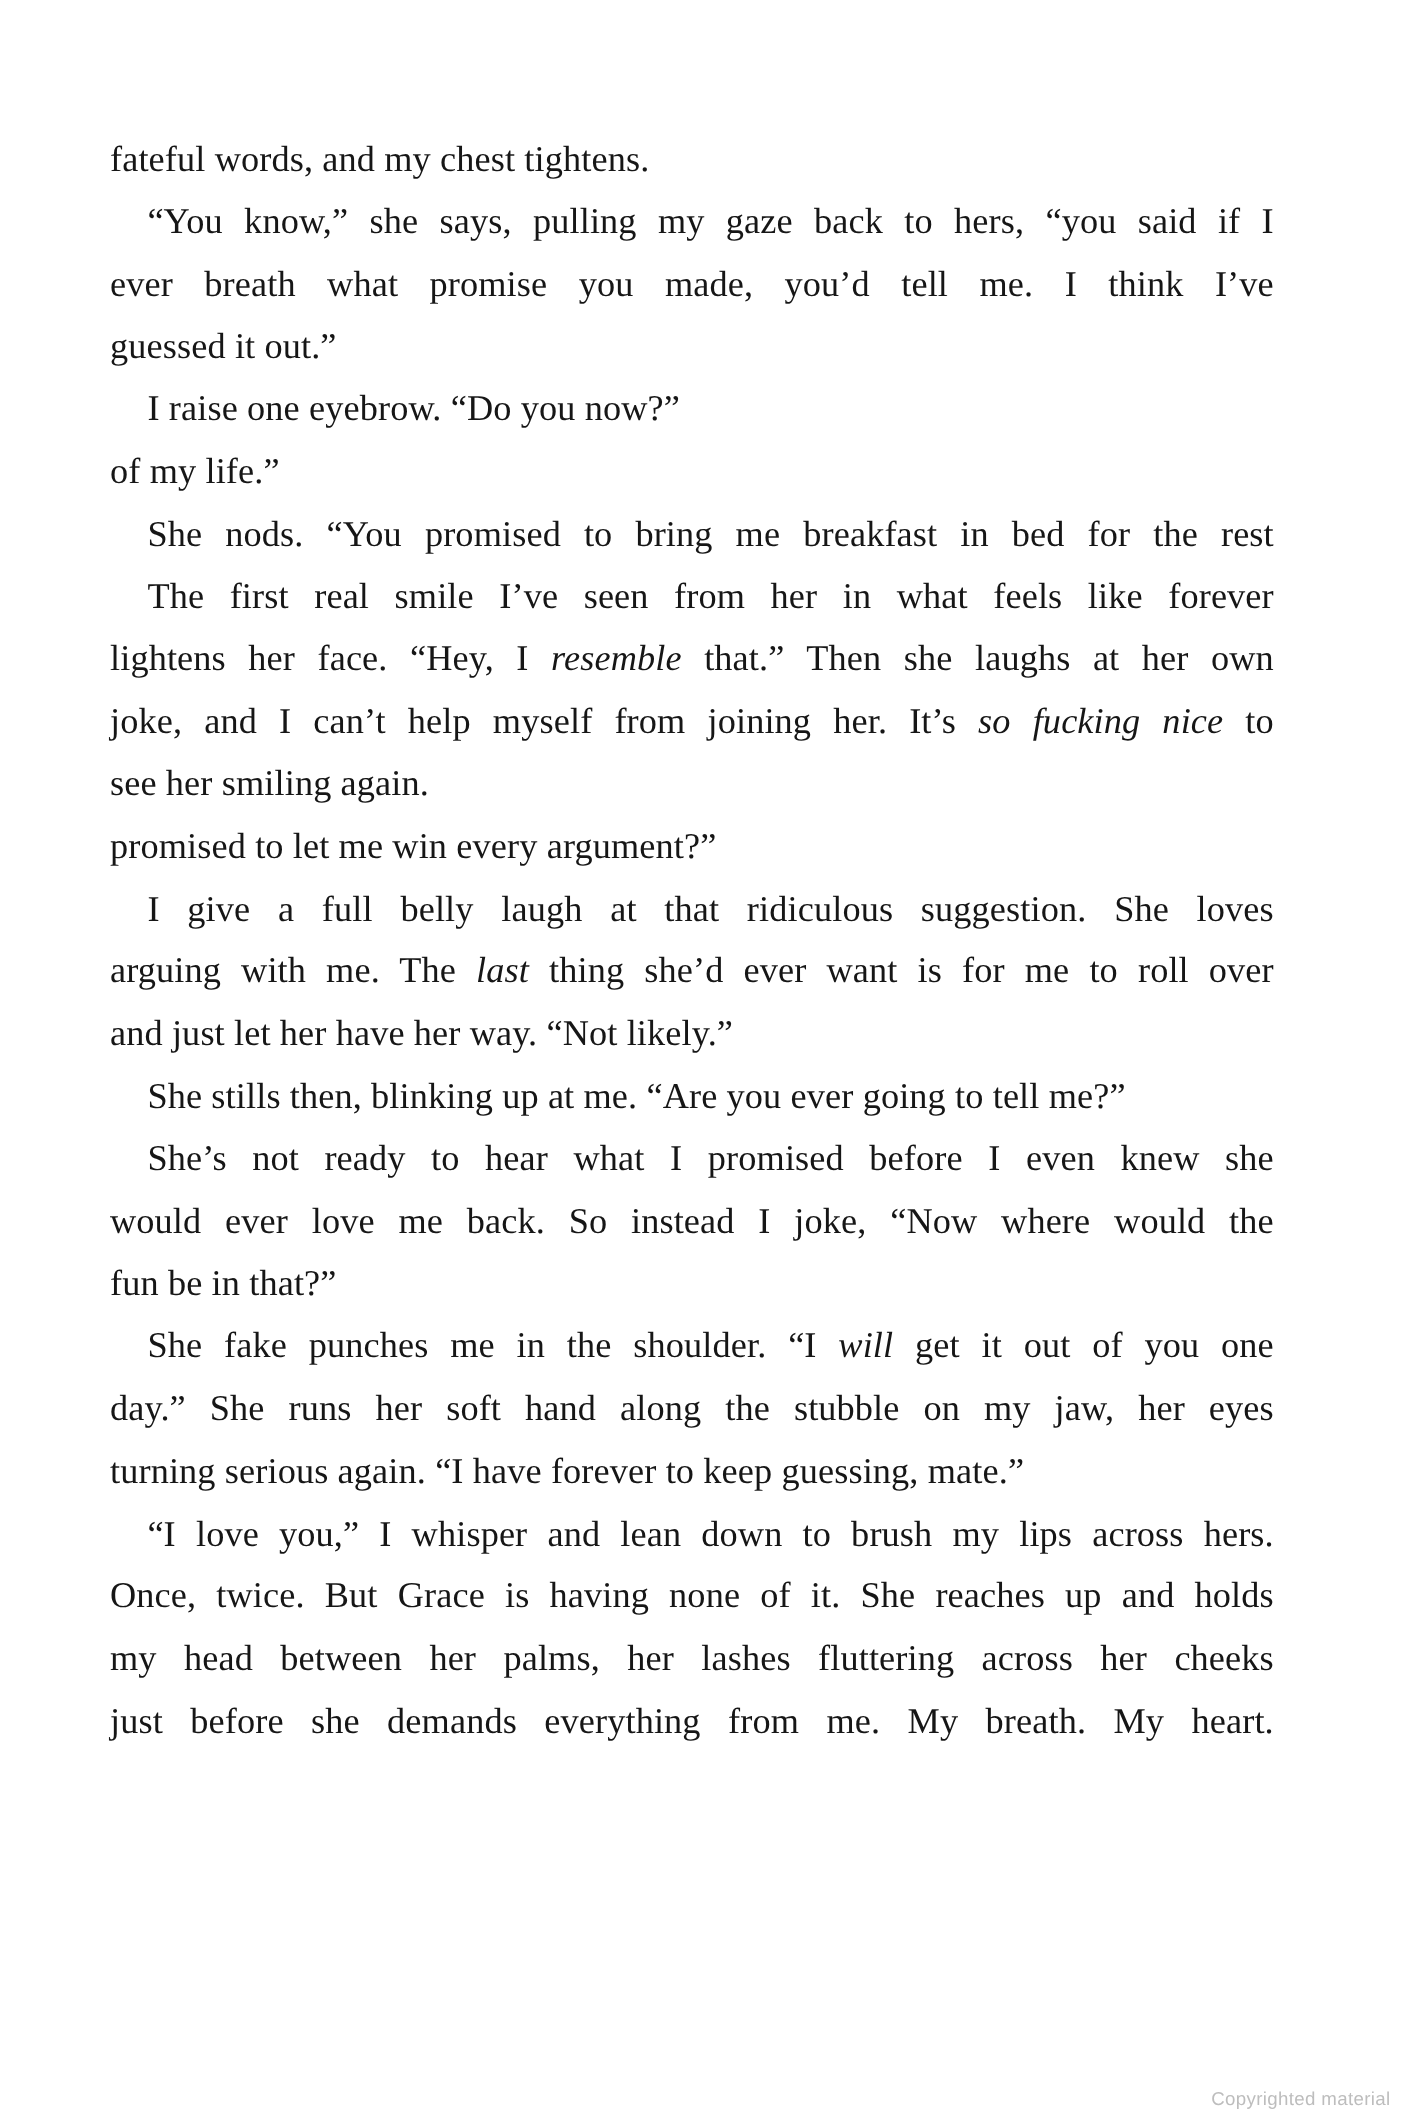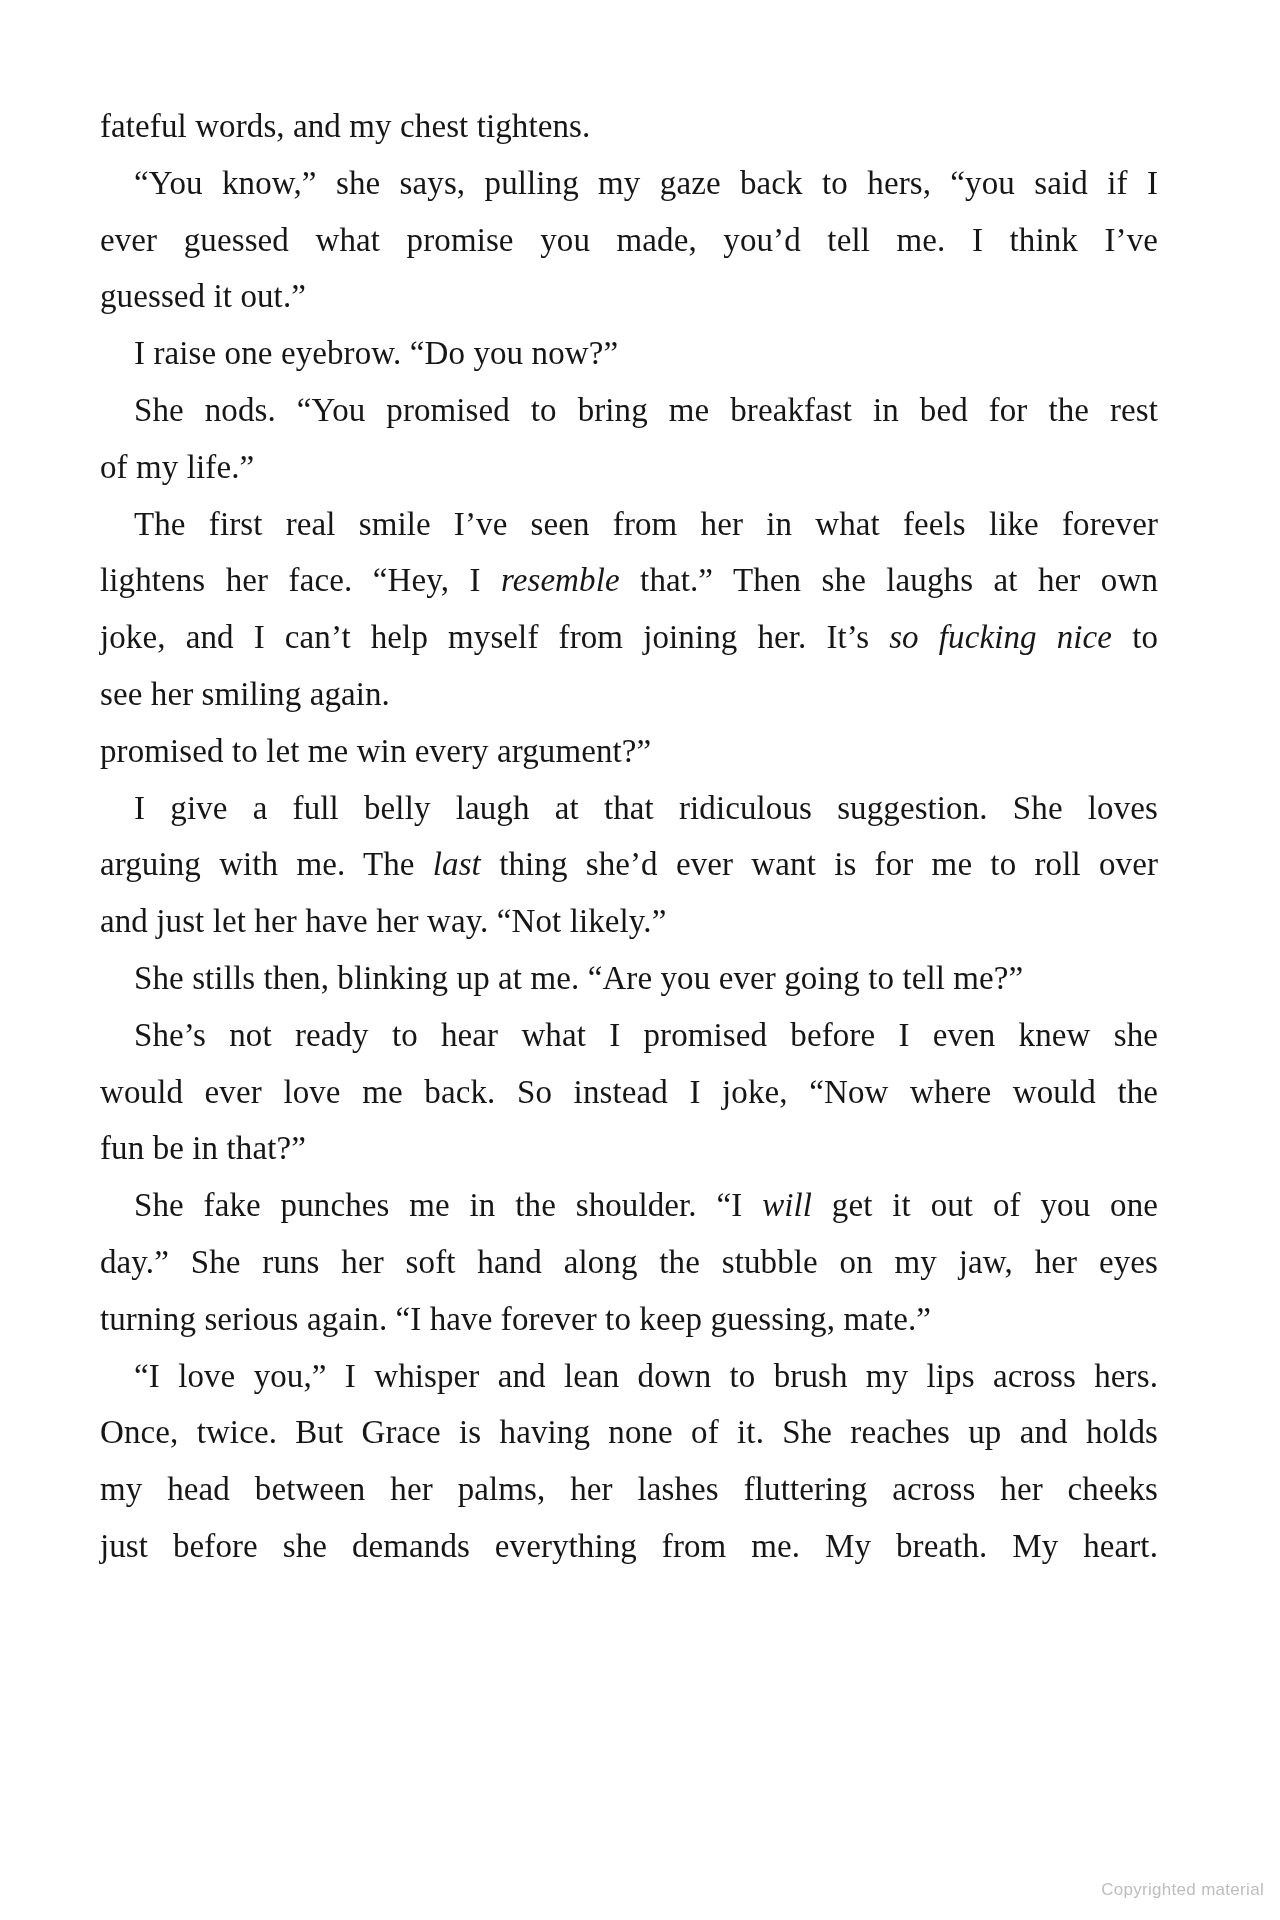--- a/index.html
+++ b/index.html
@@ -11,20 +11,21 @@
     width: 1280px;
     height: 1920px;
     position: relative;
     overflow: hidden;
     font-family: "Liberation Serif", serif;
   }
   .page {
     position: absolute;
     inset: 0;
     background: #ffffff;
+    margin-top: 19px;
   }
   .text-block {
     position: absolute;
     left: 100px;
     top: 98px;
     width: 1058px;
     font-size: 33px;
     line-height: 56.8px;
     color: #161616;
     letter-spacing: 0.1px;
@@ -58,29 +59,29 @@
 </head>
 <body>
 
 <div class="page">
   <div class="text-block" id="text-block">
       <div class="para">
         <div class="line"><span>fateful words, and my chest tightens.</span></div>
       </div>
       <div class="para">
         <div class="line just indent"><span>“You know,” she says, pulling my gaze back to hers, “you said if I</span></div>
-        <div class="line just"><span>ever guessed what promise you made, you’d tell me. I think I’ve</span></div>
+        <div class="line just"><span>ever breath what promise you made, you’d tell me. I think I’ve</span></div>
         <div class="line"><span>guessed it out.”</span></div>
       </div>
       <div class="para">
         <div class="line indent"><span>I raise one eyebrow. “Do you now?”</span></div>
       </div>
       <div class="para">
+        <div class="line"><span>of my life.”</span></div>
         <div class="line just indent"><span>She nods. “You promised to bring me breakfast in bed for the rest</span></div>
-        <div class="line"><span>of my life.”</span></div>
       </div>
       <div class="para">
         <div class="line just indent"><span>The first real smile I’ve seen from her in what feels like forever</span></div>
         <div class="line just"><span>lightens her face. “Hey, I </span><i>resemble</i><span> that.” Then she laughs at her own</span></div>
         <div class="line just"><span>joke, and I can’t help myself from joining her. It’s </span><i>so fucking nice</i><span> to</span></div>
         <div class="line"><span>see her smiling again.</span></div>
       </div>
       <div class="para">
         <div class="line"><span>promised to let me win every argument?”</span></div>
       </div>

